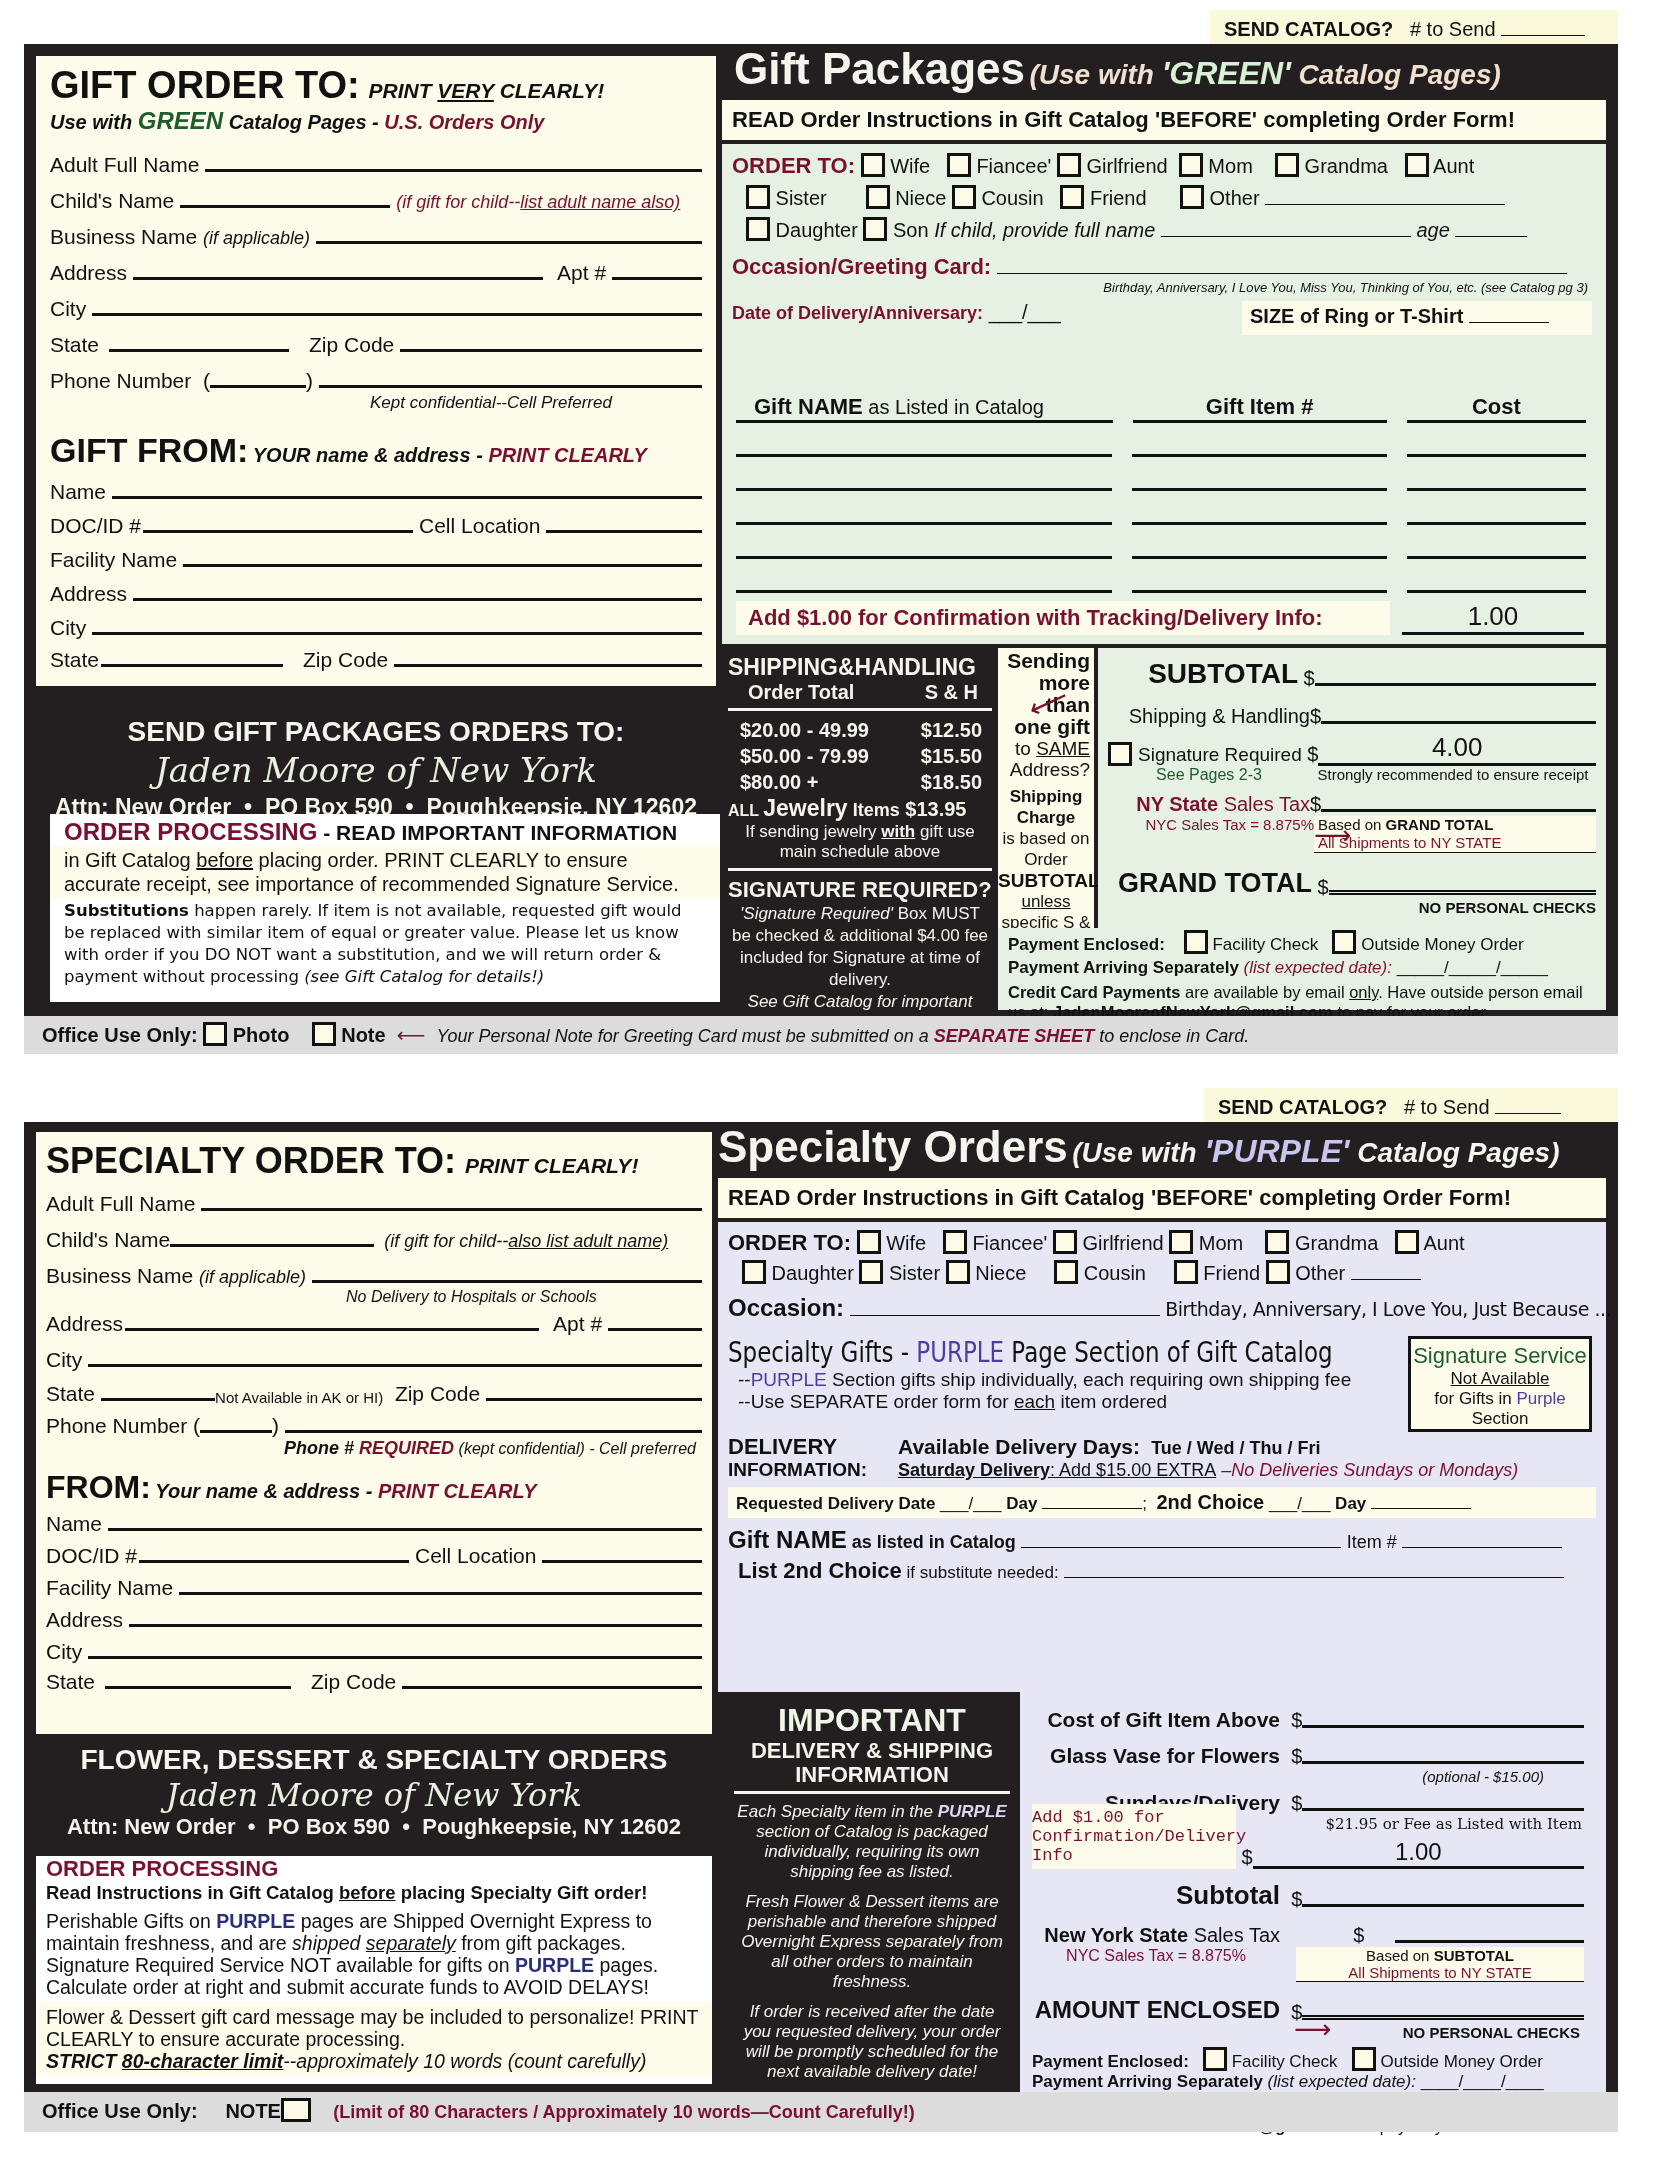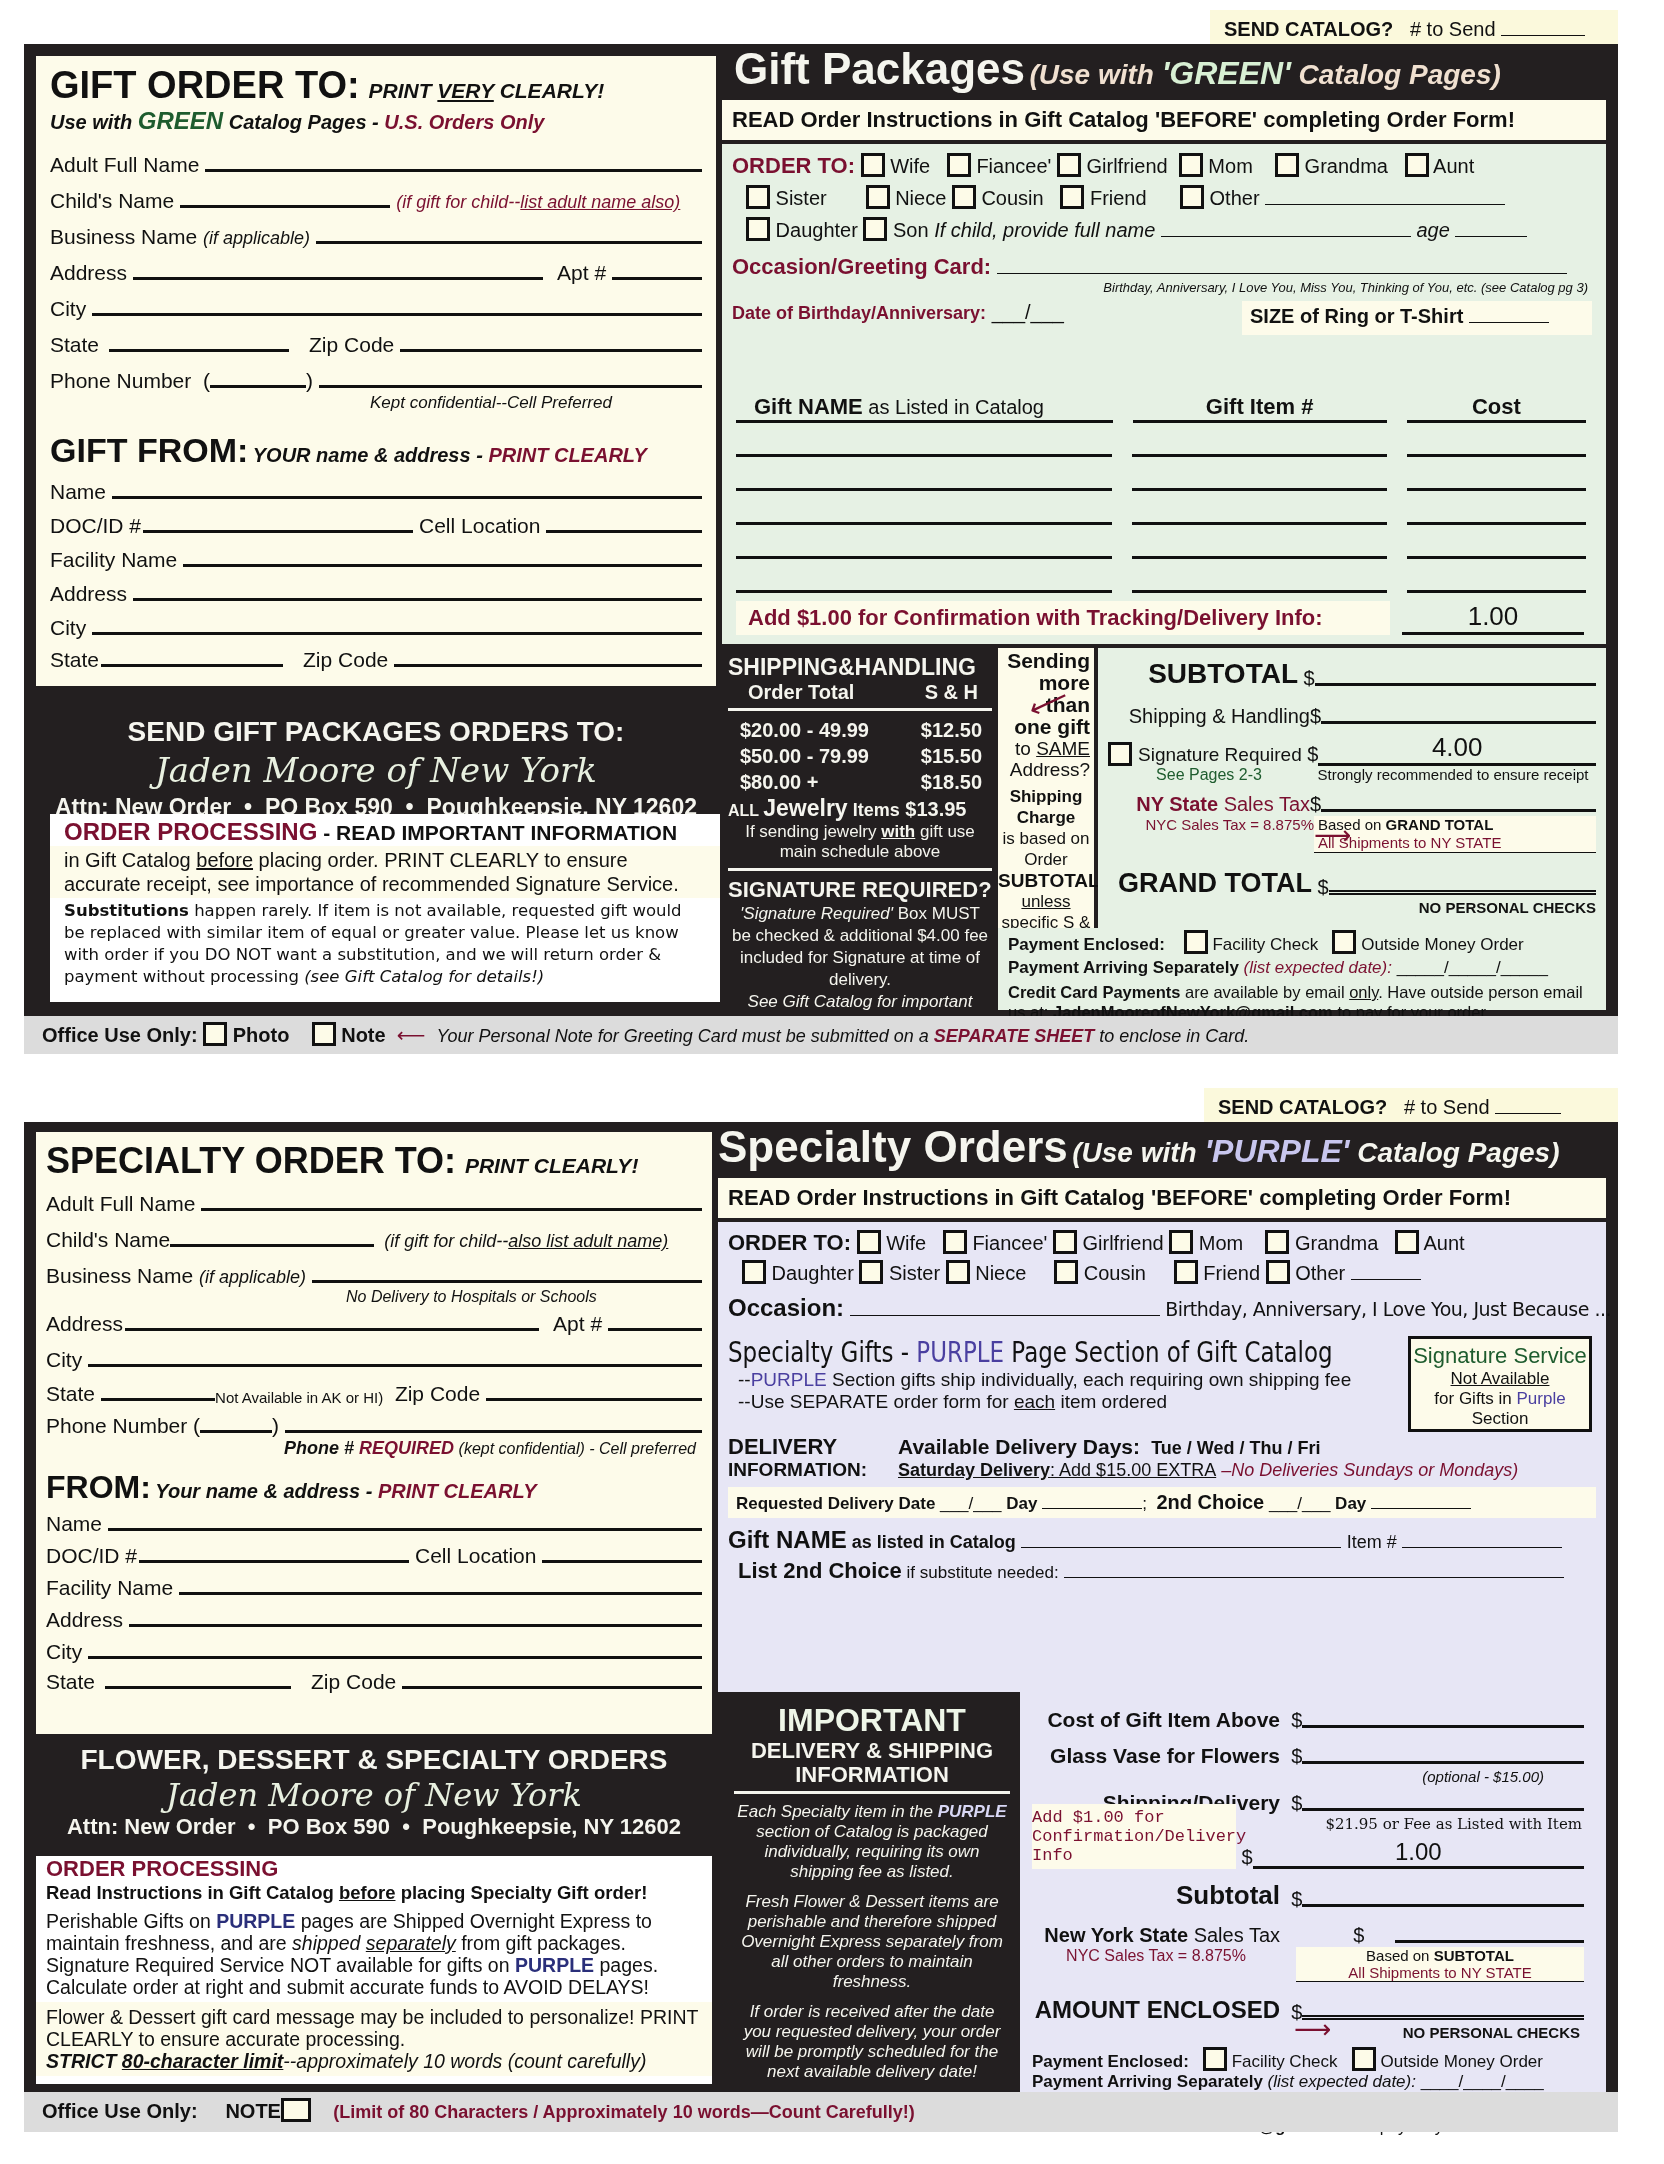--- a/index.html
+++ b/index.html
@@ -164,21 +164,21 @@
       <span class="blank-thin" style="width:250px;"></span>
       <span class="ital">age</span>
       <span class="blank-thin" style="width:72px;"></span>
     </div>
     <div style="white-space:nowrap; margin-top:8px;">
       <span class="maroon bold" style="font-size:22px;">Occasion/Greeting Card:</span>
       <span class="blank-thin" style="width:570px;"></span>
     </div>
     <div class="ital" style="font-size:13px; text-align:right; padding-right:8px;">Birthday, Anniversary, I Love You, Miss You, Thinking of You, etc. (see Catalog pg 3)</div>
     <div style="white-space:nowrap; margin-top:6px; position:relative; height:34px;">
-      <span class="maroon bold" style="font-size:18px;">Date of Birthday/Anniversary:</span>
+      <span class="maroon bold" style="font-size:18px;">Date of Delivery/Anniversary:</span>
       <span>___/___</span>
       <span class="cream bold abs" style="left:510px; top:0; width:350px; height:34px; padding:4px 8px; font-size:20px;"><span>SIZE of Ring or T-Shirt</span> <span class="blank-thin" style="width:80px;"></span></span>
     </div>
 
     <div class="abs" style="left:14px; top:250px; width:850px;">
       <div style="display:flex; gap:20px; font-size:22px; white-space:nowrap;">
         <div style="width:382px; border-bottom:3px solid #111; padding-left:18px;"><span class="bold">Gift NAME</span><span style="font-size:20px;"> <span>as Listed in Catalog</span></span></div>
         <div class="center bold" style="width:258px; border-bottom:3px solid #111;">Gift Item #</div>
         <div class="center bold" style="width:182px; border-bottom:3px solid #111;">Cost</div>
       </div>
@@ -461,21 +461,21 @@
     <div class="bold" style="font-size:22px; line-height:24px; border-bottom:3px solid #f5f5ee; padding-bottom:4px;">INFORMATION</div>
     <div class="ital" style="font-size:17px; line-height:20px; margin-top:8px;"><span>Each Specialty item in the </span><span class="bold" style="color:#d9d8f5;">PURPLE</span><span> section of Catalog is packaged individually, requiring its own shipping fee as listed.</span></div>
     <div class="ital" style="font-size:17px; line-height:20px; margin-top:10px;">Fresh Flower &amp; Dessert items are perishable and therefore shipped Overnight Express separately from all other orders to maintain freshness.</div>
     <div class="ital" style="font-size:17px; line-height:20px; margin-top:10px;">If order is received after the date you requested delivery, your order will be promptly scheduled for the next available delivery date!</div>
   </div>
 
   <div class="abs lav" style="left:996px; top:570px; width:586px; height:412px; padding:4px 12px; font-size:20px;">
     <div style="display:flex; align-items:flex-end; height:36px;"><span class="bold" style="width:248px; text-align:right; font-size:21px;">Cost of Gift Item Above</span>&nbsp;&nbsp;<span>$</span><span class="blank" style="flex:1; margin:0 10px 4px 0;"></span></div>
     <div style="display:flex; align-items:flex-end; height:36px;"><span class="bold" style="width:248px; text-align:right; font-size:21px;">Glass Vase for Flowers</span>&nbsp;&nbsp;<span>$</span><span class="blank" style="flex:1; margin:0 10px 4px 0;"></span></div>
     <div class="ital" style="font-size:15px; text-align:right; padding-right:50px;">(optional - $15.00)</div>
-    <div style="display:flex; align-items:flex-end; height:30px;"><span class="bold" style="width:248px; text-align:right; font-size:21px;">Shipping/Delivery</span>&nbsp;&nbsp;<span>$</span><span class="blank" style="flex:1; margin:0 10px 4px 0;"></span></div>
+    <div style="display:flex; align-items:flex-end; height:30px;"><span class="bold" style="width:248px; text-align:right; font-size:21px;">Sundays/Delivery</span>&nbsp;&nbsp;<span>$</span><span class="blank" style="flex:1; margin:0 10px 4px 0;"></span></div>
     <div style="font-size:15px; text-align:right; padding-right:12px; font-family:'DejaVu Serif', serif;padding-left:11px;">$21.95 or Fee as Listed with Item</div>
     <div style="display:flex; align-items:flex-end; height:36px;"><span class="cream maroon" style="width:204px; font-size:17px; padding:4px 0;font-family:Liberation Mono, monospace;">Add $1.00 for Confirmation/Delivery Info</span>&nbsp;<span>$</span><span class="center" style="flex:1; margin-right:10px; border-bottom:3px solid #111; font-size:24px;">1.00</span></div>
     <div style="display:flex; align-items:flex-end; height:42px;"><span class="bold" style="width:248px; text-align:right; font-size:26px;">Subtotal</span>&nbsp;&nbsp;<span>$</span><span class="blank" style="flex:1; margin:0 10px 4px 0;"></span></div>
     <div style="display:flex; align-items:flex-end; height:36px;gap:31px;"><span style="width:248px; text-align:right;"><span class="bold">New York State</span><span> Sales Tax</span></span>&nbsp;&nbsp;<span>$</span><span class="blank" style="flex:1; margin:0 10px 4px 0;"></span></div>
     <div style="display:flex;">
         <span class="maroon" style="font-size:16px; width:248px; text-align:center;">NYC Sales Tax = 8.875%</span>
         <span style="width:16px;"></span>
         <span class="cream center" style="flex:1; margin-right:10px; font-size:15px; line-height:17px; border-bottom:1.5px solid #111;"><span>Based on </span><span class="bold">SUBTOTAL</span><br><span class="maroon">All Shipments to NY STATE</span></span>
       </div>
     <div style="display:flex; align-items:flex-end; height:42px;"><span class="bold" style="width:248px; text-align:right; font-size:24px;">AMOUNT ENCLOSED</span>&nbsp;&nbsp;<span>$</span><span style="flex:1; margin:0 10px 4px 0; border-bottom:5px double #111;"></span></div>

